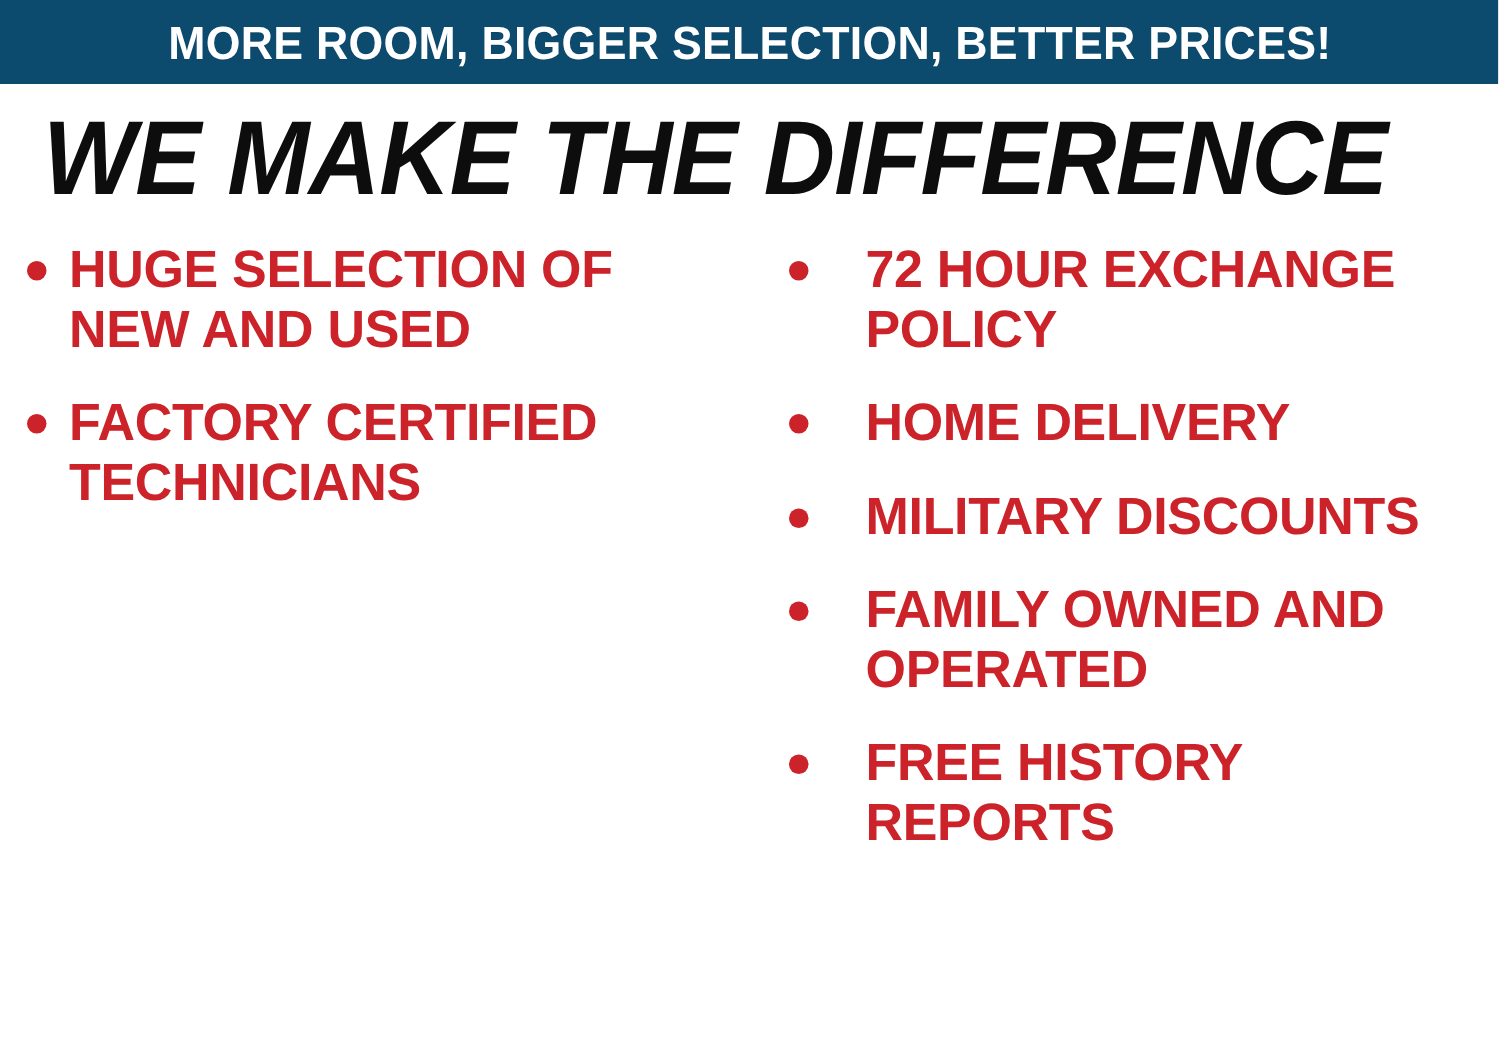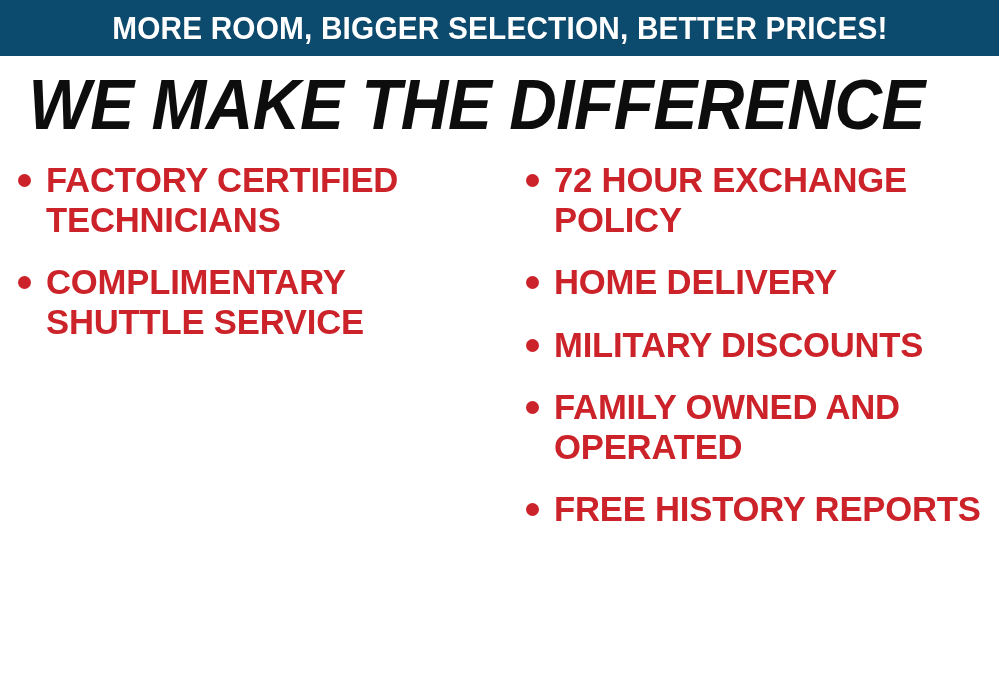--- a/index.html
+++ b/index.html
@@ -109,51 +109,51 @@
     font-weight: bold;
     font-size: 35px;
     line-height: 1.13;
     letter-spacing: -0.2px;
     transform: scaleX(0.99);
     transform-origin: left center;
   }
 
   
   .column-left  .bullet-item { margin-bottom: 23px; }
-  .column-right .bullet-item { margin-bottom: 23px; }
+  .column-right .bullet-item { margin-bottom: 23px; gap: 23px; }
 </style>
 </head>
 <body>
 
 <div class="poster">
 
   <div class="banner">
     <span class="banner-text">MORE ROOM, BIGGER SELECTION, BETTER PRICES!</span>
   </div>
 
   <div class="headline">
     <span class="headline-text">WE MAKE THE DIFFERENCE</span>
   </div>
 
   <div class="columns">
 
     <div class="column column-left">
 
+      <div class="bullet-item">
+        <span class="bullet-dot"></span>
+        <span class="bullet-label">HUGE SELECTION OF NEW AND USED</span>
+      </div>
 
 
       <div class="bullet-item">
         <span class="bullet-dot"></span>
         <span class="bullet-label">FACTORY CERTIFIED TECHNICIANS</span>
       </div>
 
 
-      <div class="bullet-item">
-        <span class="bullet-dot"></span>
-        <span class="bullet-label">COMPLIMENTARY SHUTTLE SERVICE</span>
-      </div>
 
     </div>
 
     <div class="column column-right">
 
       <div class="bullet-item">
         <span class="bullet-dot"></span>
         <span class="bullet-label">72 HOUR EXCHANGE POLICY</span>
       </div>
 

